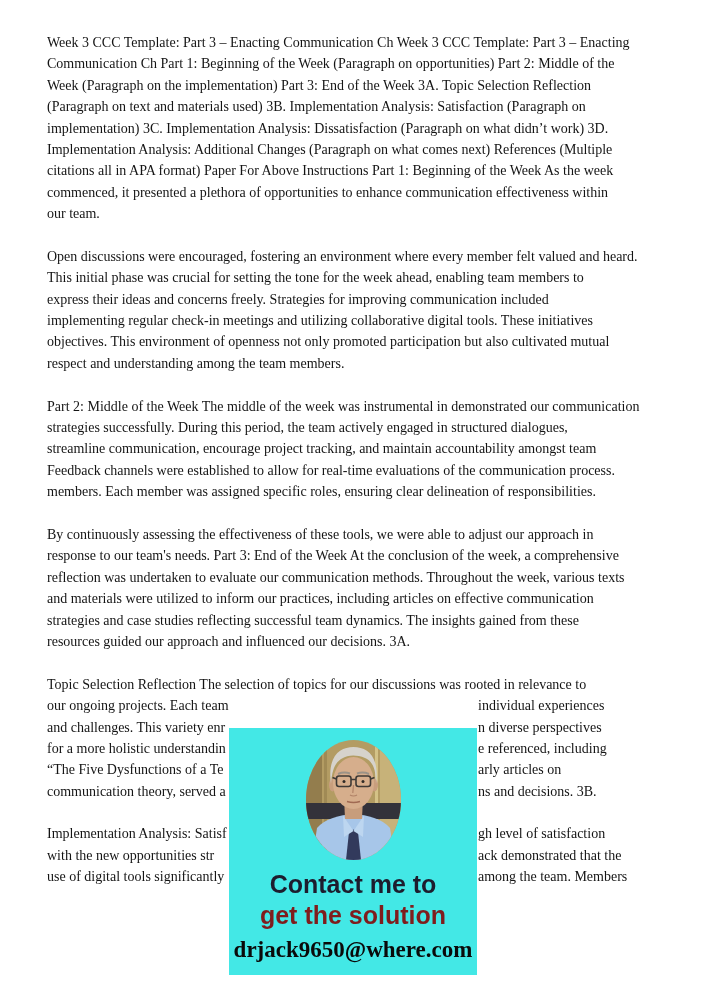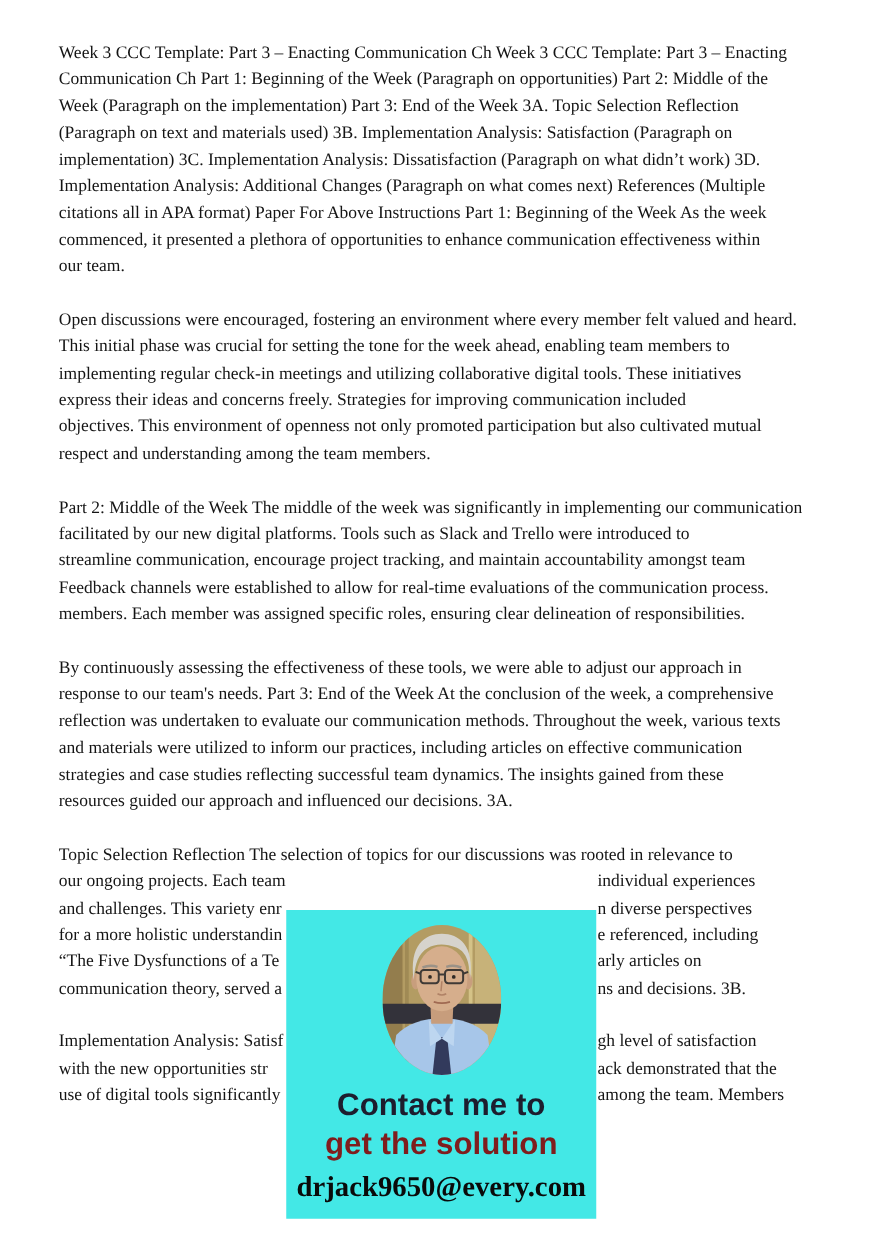--- a/index.html
+++ b/index.html
@@ -84,28 +84,28 @@
         <div class="line">(Paragraph on text and materials used) 3B. Implementation Analysis: Satisfaction (Paragraph on</div>
         <div class="line">implementation) 3C. Implementation Analysis: Dissatisfaction (Paragraph on what didn’t work) 3D.</div>
         <div class="line">Implementation Analysis: Additional Changes (Paragraph on what comes next) References (Multiple</div>
         <div class="line">citations all in APA format) Paper For Above Instructions Part 1: Beginning of the Week As the week</div>
         <div class="line">commenced, it presented a plethora of opportunities to enhance communication effectiveness within</div>
         <div class="line">our team.</div>
       </div>
       <div class="para">
         <div class="line">Open discussions were encouraged, fostering an environment where every member felt valued and heard.</div>
         <div class="line">This initial phase was crucial for setting the tone for the week ahead, enabling team members to</div>
+        <div class="line">express their ideas and concerns freely. Strategies for improving communication included</div>
         <div class="line">implementing regular check-in meetings and utilizing collaborative digital tools. These initiatives</div>
-        <div class="line">express their ideas and concerns freely. Strategies for improving communication included</div>
         <div class="line">objectives. This environment of openness not only promoted participation but also cultivated mutual</div>
         <div class="line">respect and understanding among the team members.</div>
       </div>
       <div class="para">
-        <div class="line">Part 2: Middle of the Week The middle of the week was significantly in implementing our communication</div>
-        <div class="line">facilitated by our new digital platforms. Tools such as Slack and Trello were introduced to</div>
+        <div class="line">Part 2: Middle of the Week The middle of the week was instrumental in demonstrated our communication</div>
+        <div class="line">strategies successfully. During this period, the team actively engaged in structured dialogues,</div>
         <div class="line">streamline communication, encourage project tracking, and maintain accountability amongst team</div>
         <div class="line">Feedback channels were established to allow for real-time evaluations of the communication process.</div>
         <div class="line">members. Each member was assigned specific roles, ensuring clear delineation of responsibilities.</div>
       </div>
       <div class="para">
         <div class="line">By continuously assessing the effectiveness of these tools, we were able to adjust our approach in</div>
         <div class="line">response to our team's needs. Part 3: End of the Week At the conclusion of the week, a comprehensive</div>
         <div class="line">reflection was undertaken to evaluate our communication methods. Throughout the week, various texts</div>
         <div class="line">and materials were utilized to inform our practices, including articles on effective communication</div>
         <div class="line">strategies and case studies reflecting successful team dynamics. The insights gained from these</div>
@@ -159,16 +159,16 @@
           <line x1="64.5" y1="39" x2="68.5" y2="37.5"></line>
         </g>
         <circle cx="38" cy="41.5" r="1.5" fill="#2f2a26"></circle>
         <circle cx="57" cy="41.5" r="1.5" fill="#2f2a26"></circle>
         <path d="M47.5,45 L46.8,53 M44,55 Q47.5,57 51,55" stroke="#b08266" stroke-width="1.2" fill="none"></path>
         <path d="M41,61.5 Q47.5,63.5 54,61.5" stroke="#a06a52" stroke-width="1.4" fill="none"></path>
       </g>
     </svg>
     <div class="promo-title first" style="color: rgb(29, 29, 46);">Contact me to</div>
     <div class="promo-title" style="color: #7f1d1d;">get the solution</div>
-    <div class="promo-email" style="color: rgb(10, 10, 10);">drjack9650@every.com</div>
+    <div class="promo-email" style="color: rgb(10, 10, 10);">drjack9650@where.com</div>
   </div>
 
 </div>
 
 </body></html>

